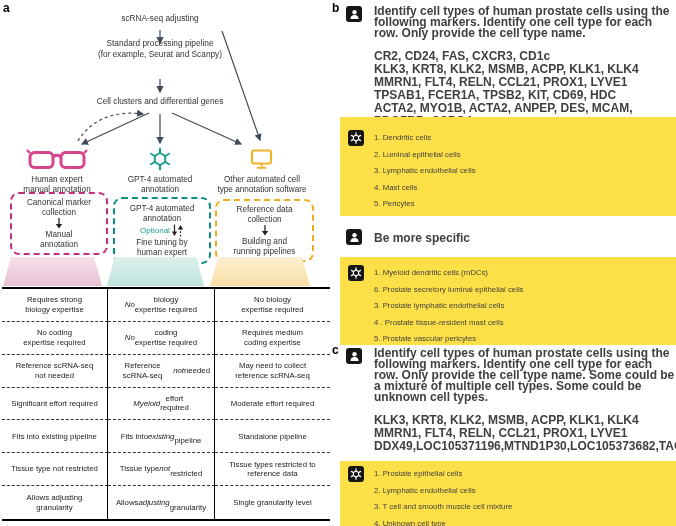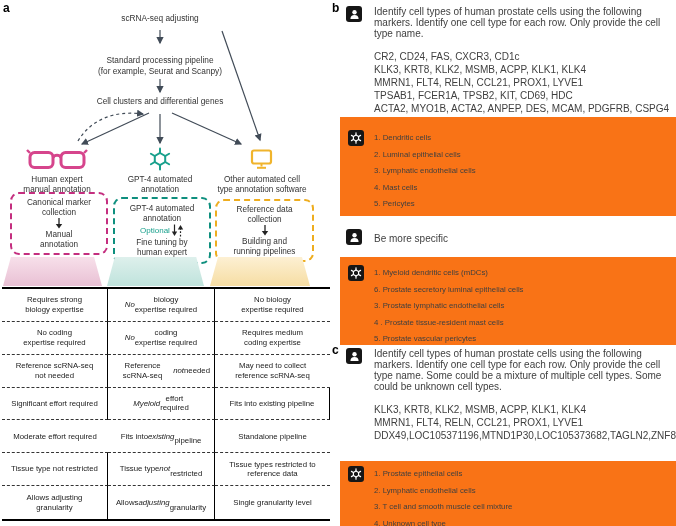--- a/index.html
+++ b/index.html
@@ -29,23 +29,23 @@
   .tcell{display:flex;align-items:center;justify-content:center;text-align:center;
          font-size:7.8px;line-height:9.6px;border-bottom:1px dashed #333;
          white-space:pre-line;padding:1px 4px;color:#222;}
   .tcell.c0,.tcell.c1{border-right:1.5px solid #000;}
   .tcell.lastrow{border-bottom:none;}
 
   
   .msg{position:absolute;display:flex;align-items:flex-start;}
   .avatar{width:16px;height:16px;border-radius:3px;background:#161616;flex:none;
           display:flex;align-items:center;justify-content:center;}
-  .msg-body{margin-left:12px;width:296px;font-size:10px;line-height:11px;color:#3f3f3f;}
+  .msg-body{margin-left:12px;width:296px;font-size:12px;line-height:11px;color:#3f3f3f;font-weight:bold;}
   .markers{margin-top:11px;line-height:13px;}
-  .block{position:absolute;background:#f97316;}
+  .block{position:absolute;background:#fde047;}
   .block .row{display:flex;align-items:flex-start;padding-left:8px;}
   .resp{margin-left:10px;font-size:7.8px;line-height:16.5px;color:#3f3f3f;}
 </style>
 </head>
 <body>
 
 <div class="fig">
 
   <div class="panel-label" style="left:3px;top:1px;">a</div>
 
@@ -60,21 +60,21 @@
       <path d="M160,79 L160,92" marker-end="url(#ah)"></path>
       <path d="M149,113 L82,144" marker-end="url(#ah)"></path>
       <path d="M160,114 L160,143" marker-end="url(#ah)"></path>
       <path d="M172,113 L241,144" marker-end="url(#ah)"></path>
       <path d="M222,31 L260,140" marker-end="url(#ah)"></path>
       <path d="M78,141 C90,121 112,110 143,114" marker-end="url(#ah)" stroke-dasharray="3,3"></path>
     </g>
   </svg>
 
   <div class="fc-node" style="left:90px;top:13px;width:140px;">scRNA-seq adjusting</div>
-  <div class="fc-node pre" style="left:70px;top:55px;width:180px;">Standard processing pipeline
+  <div class="fc-node pre" style="left:70px;top:38px;width:180px;">Standard processing pipeline
 (for example, Seurat and Scanpy)</div>
   <div class="fc-node" style="left:60px;top:96px;width:200px;">Cell clusters and differential genes</div>
 
   <div class="col-icon" style="left:26px;top:149px;">
     <svg width="62" height="23" viewBox="0 0 62 23">
       <g stroke="#d6458c" stroke-width="3" fill="#ffffff">
         <path d="M4 4 L1 1" stroke-width="2.4"></path>
         <path d="M58 4 L61 1" stroke-width="2.4"></path>
         <rect x="4" y="3.5" width="23" height="15" rx="4.5"></rect>
         <rect x="35" y="3.5" width="23" height="15" rx="4.5"></rect>
@@ -164,22 +164,22 @@
 coding expertise</span></div>
       <div class="tcell c0"><span>Reference scRNA-seq
 not needed</span></div>
       <div class="tcell c1"><span>Reference scRNA-seq
 </span><i>not</i><span> needed</span></div>
       <div class="tcell c2"><span>May need to collect
 reference scRNA-seq</span></div>
       <div class="tcell c0"><span>Significant effort required</span></div>
       <div class="tcell c1"><span></span><i>Myeloid</i><span> effort
 required</span></div>
+      <div class="tcell c2"><span>Moderate effort required</span></div>
       <div class="tcell c0"><span>Fits into existing pipeline</span></div>
-      <div class="tcell c2"><span>Moderate effort required</span></div>
       <div class="tcell c1"><span>Fits into </span><i>existing</i><span>
 pipeline</span></div>
       <div class="tcell c2"><span>Standalone pipeline</span></div>
       <div class="tcell c0"><span>Tissue type not restricted</span></div>
       <div class="tcell c1"><span>Tissue type </span><i>not</i><span>
 restricted</span></div>
       <div class="tcell c2"><span>Tissue types restricted to
 reference data</span></div>
       <div class="tcell c0 lastrow"><span>Allows adjusting
 granularity</span></div>

